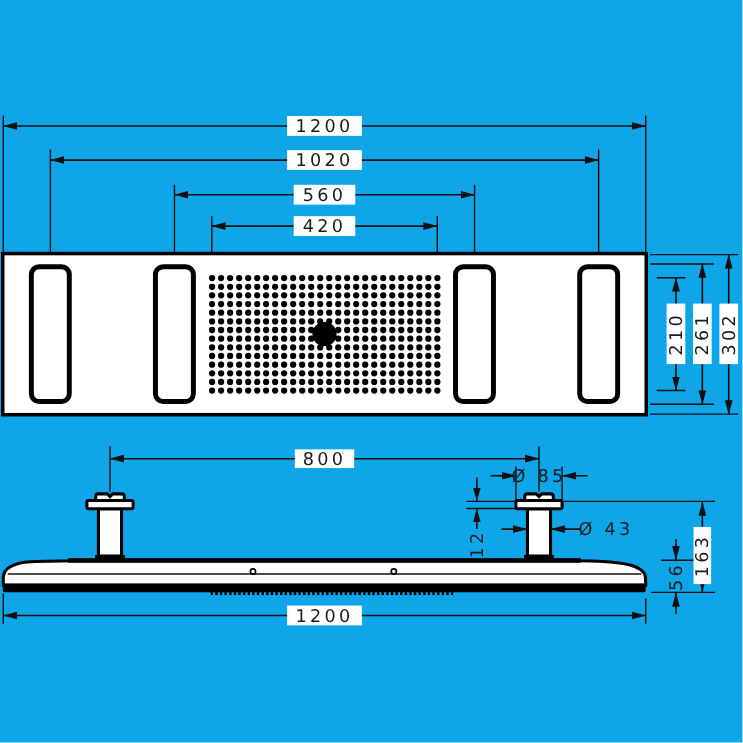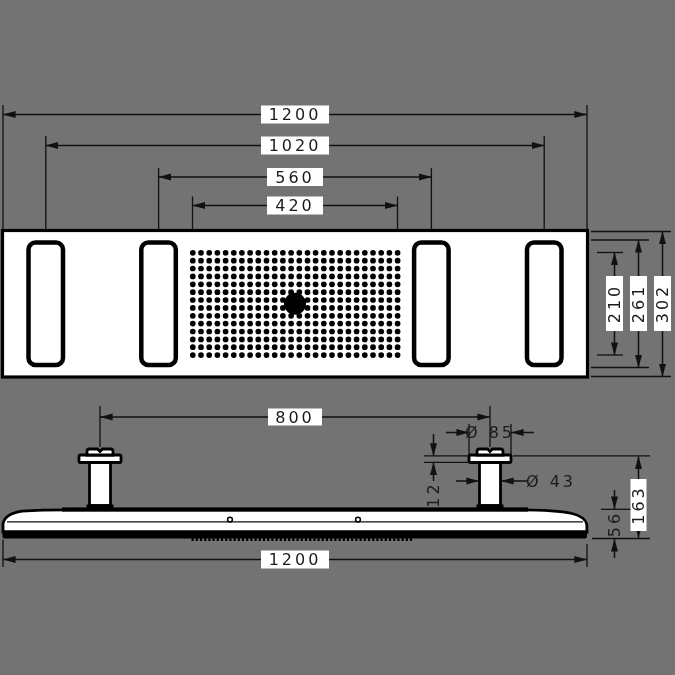--- a/index.html
+++ b/index.html
@@ -1,16 +1,16 @@
 <!DOCTYPE html>
 <html><head>
 <meta charset="utf-8">
 <style>
   html,body{margin:0;padding:0;background:#ffffff;}
-  .stage{width:675px;height:675px;position:relative;background:#737373;overflow:hidden;}
+  .stage{width:675px;height:675px;position:relative;background:#0ea5e9;overflow:hidden;}
   svg{display:block;}
   svg text{
     font-family:"DejaVu Sans","Liberation Sans",sans-serif;
     font-size:16px;
     letter-spacing:3px;
     fill:#1b1b1b;
     text-anchor:middle;
   }
   .thin{stroke:#111;stroke-width:1.3;fill:none;}
   .dim{stroke:#111;stroke-width:1.5;fill:none;}

